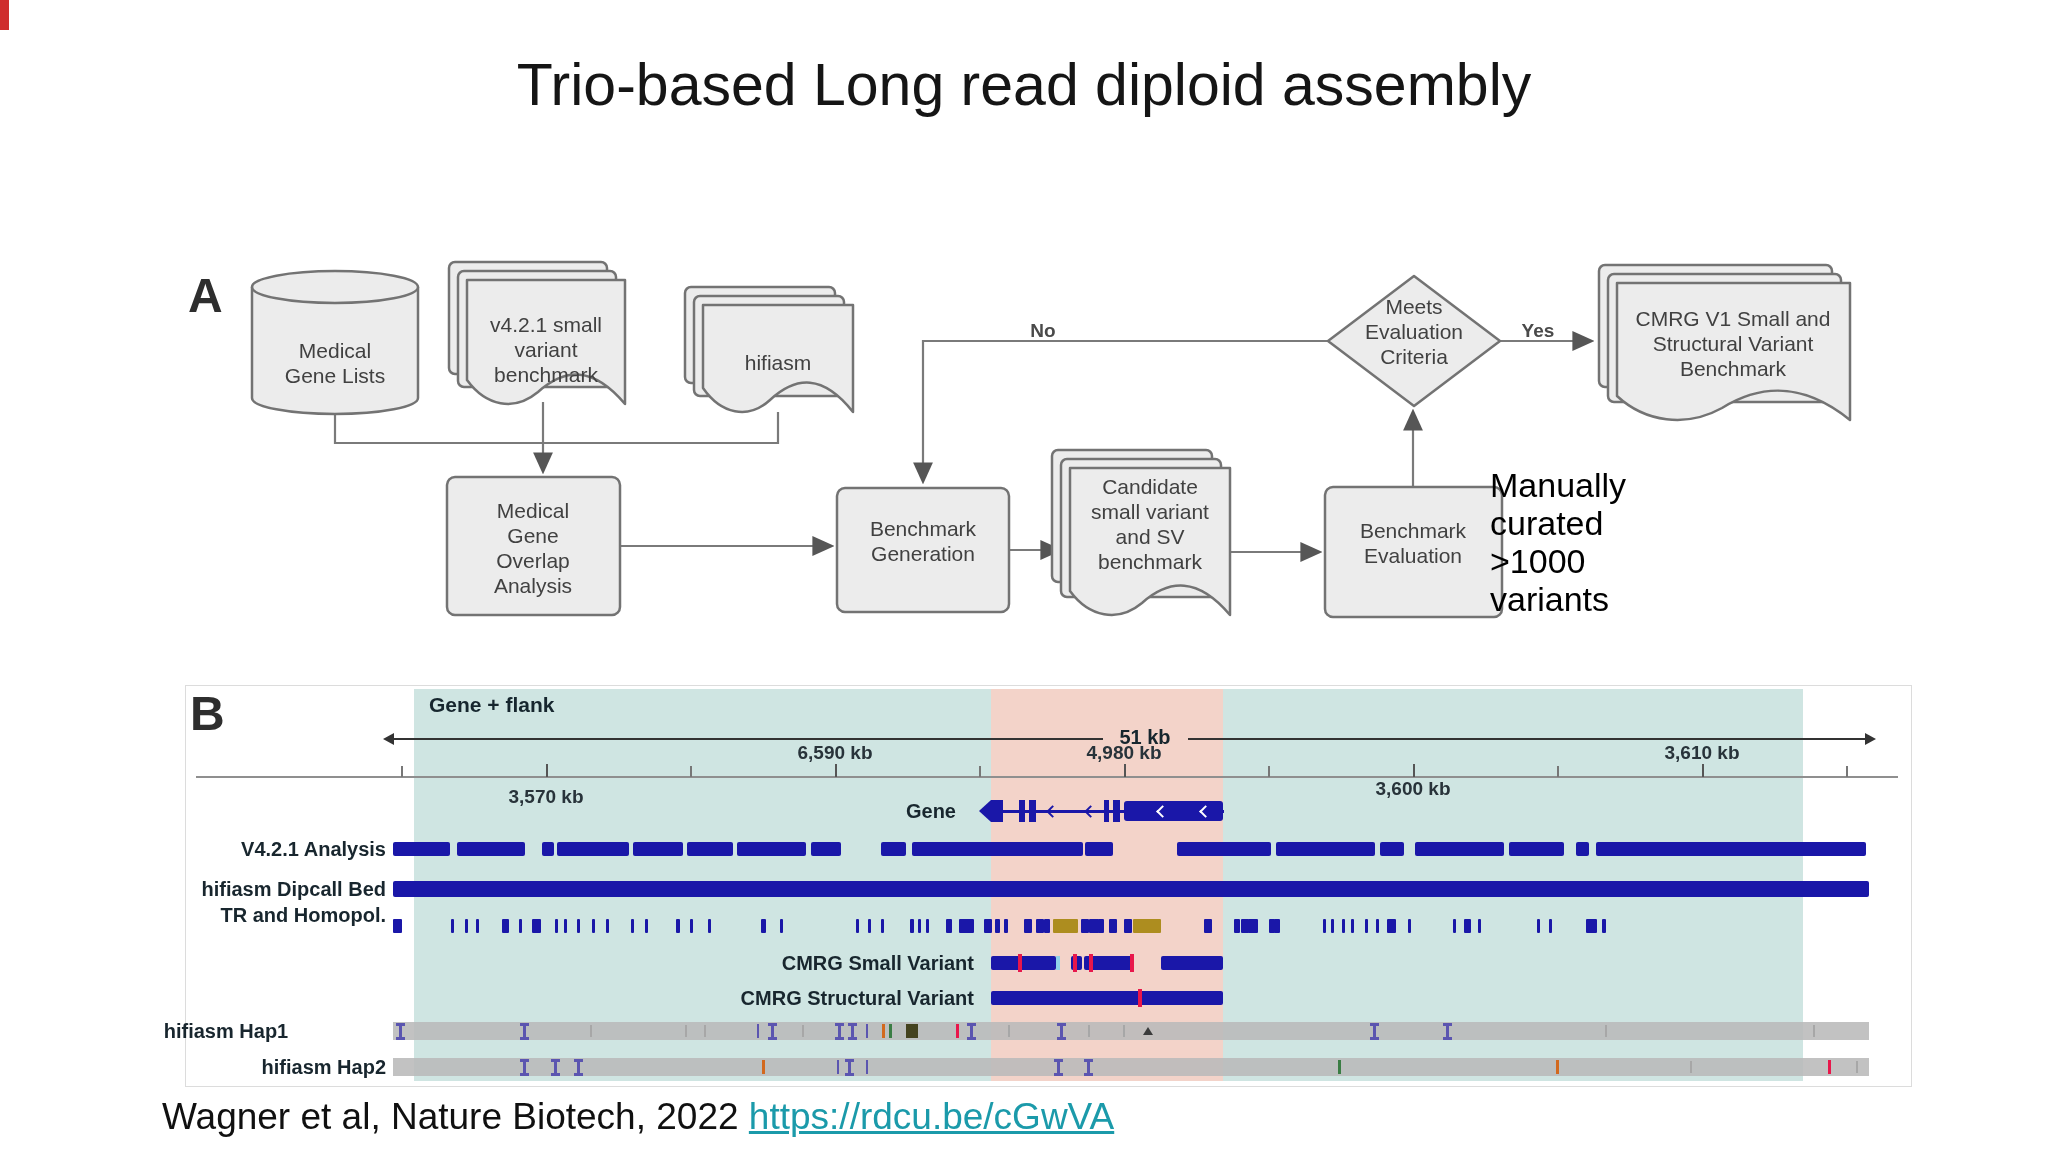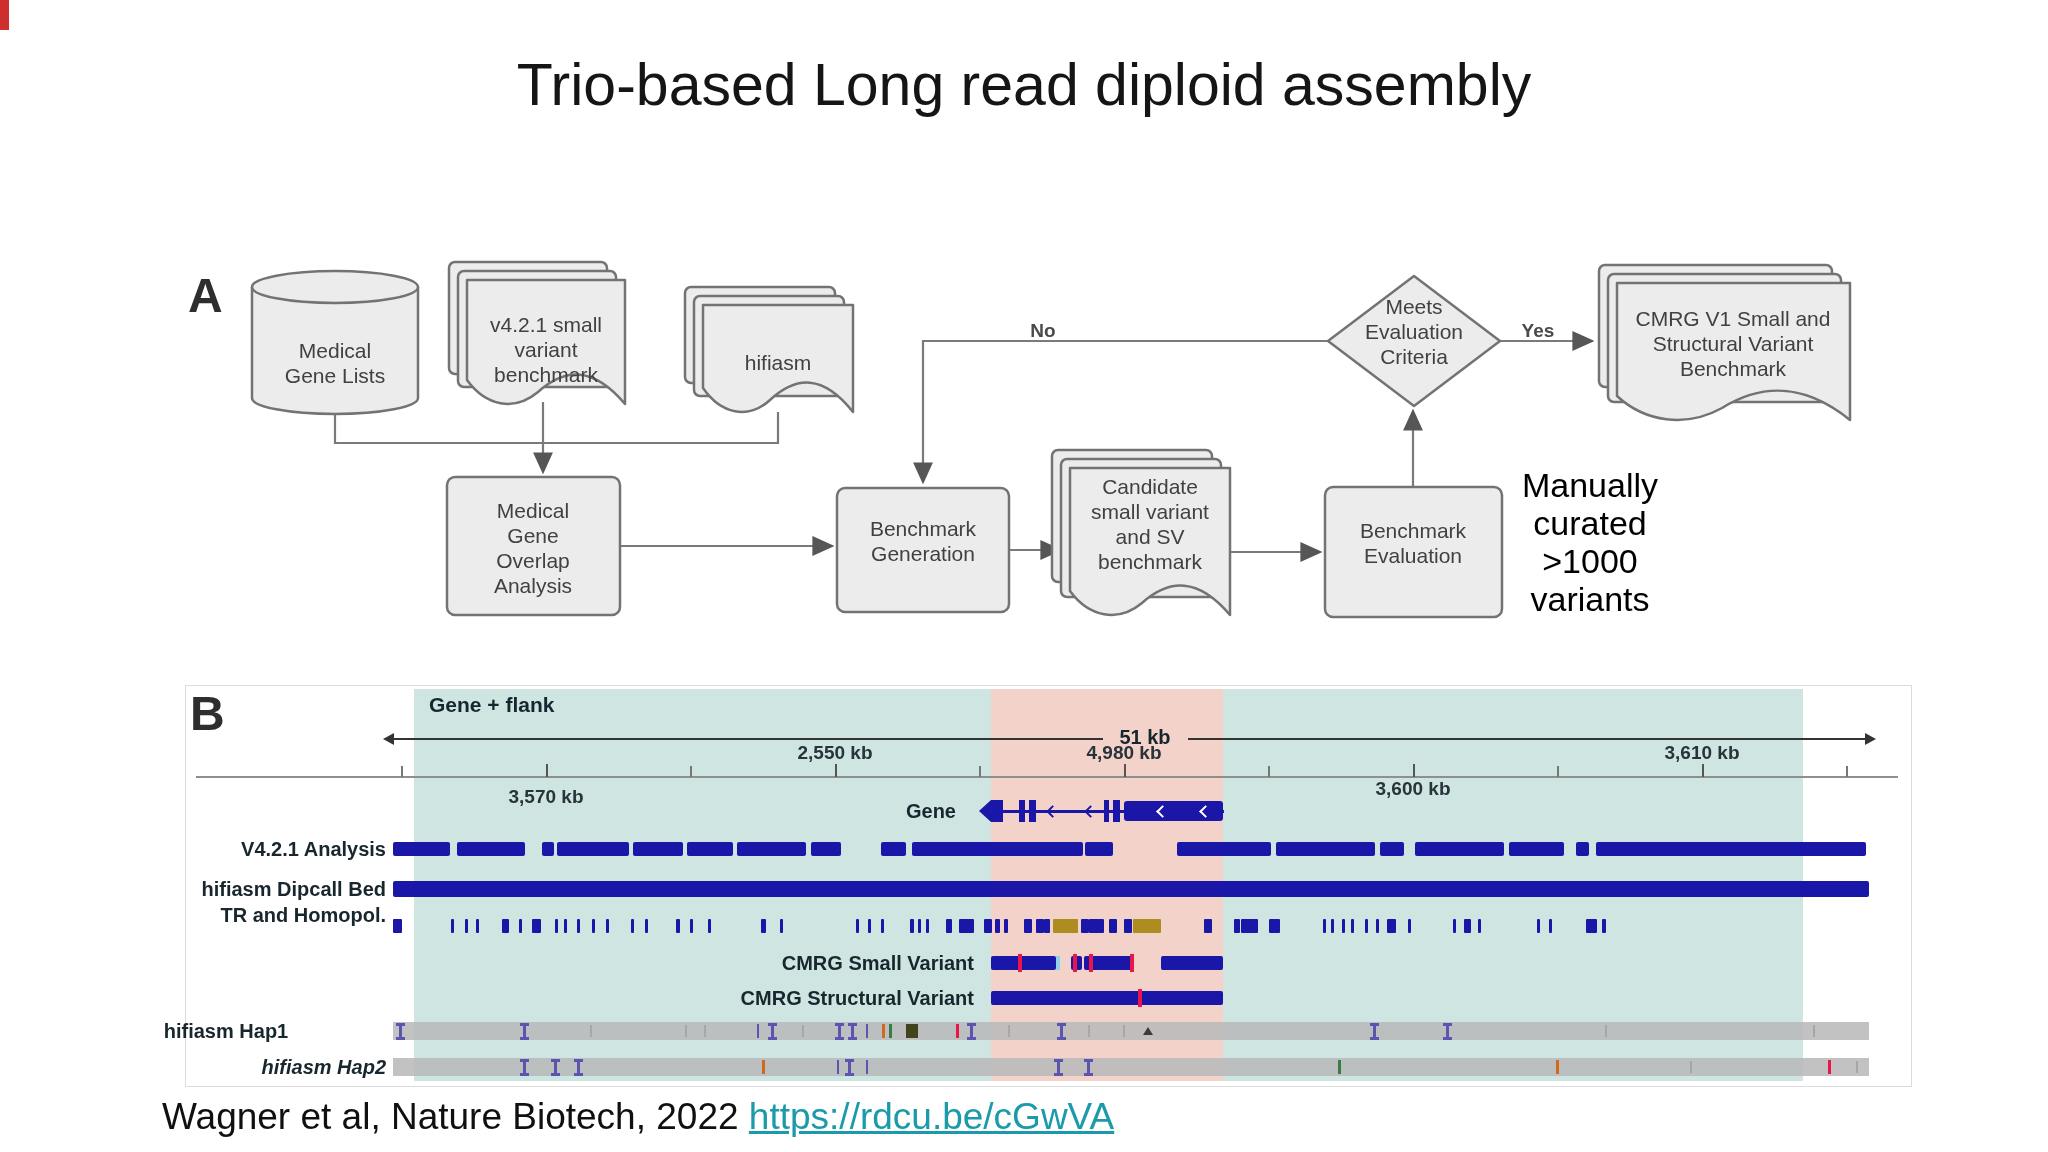--- a/index.html
+++ b/index.html
@@ -4,21 +4,21 @@
 <style>
   html,body{margin:0;padding:0;}
   body{width:2048px;height:1152px;background:#ffffff;position:relative;overflow:hidden;
        font-family:"Liberation Sans",sans-serif;}
   .abs{position:absolute;}
   .title{width:2048px;text-align:center;color:#151515;font-size:59px;line-height:70px;font-weight:400;}
   .panel-label{font-weight:bold;font-size:48px;color:#2e2e2e;}
   .node-text{position:absolute;text-align:center;color:#414141;font-size:21px;line-height:25px;}
   .node-text div{white-space:nowrap;}
   .edge-label{position:absolute;text-align:center;color:#4a4a4a;font-size:19px;font-weight:600;}
-  .annotation{position:absolute;text-align:center;color:#000;font-size:34px;line-height:38px;}
+  .annotation{position:absolute;color:#000;font-size:34px;line-height:38px;}
   #panelb{position:absolute;left:185px;top:685px;width:1725px;height:400px;border:1px solid #dcdcdc;background:#fff;}
   #panelb .lbl{position:absolute;font-weight:bold;color:#18262e;font-size:20px;white-space:nowrap;text-align:right;}
   #panelb .ticklbl{position:absolute;font-weight:600;color:#28333a;font-size:19px;transform:translateX(-50%);white-space:nowrap;}
   .footer{position:absolute;left:162px;top:1096px;font-size:37px;color:#101010;white-space:nowrap;}
   .footer a{text-decoration:underline;}
 </style>
 </head>
 <body>
 
 <div class="abs" style="left:0;top:0;width:9px;height:30px;background:#cf2e2e;"></div>
@@ -149,35 +149,35 @@
       <div style="position: absolute; left: 10px; top: 90px; width: 1702px; height: 2px; background: rgb(143, 143, 143);"></div>
       <div style="position: absolute; left: 215px; top: 80px; width: 2px; height: 11px; background: rgb(119, 119, 119);"></div>
       <div style="position: absolute; left: 504px; top: 80px; width: 2px; height: 11px; background: rgb(119, 119, 119);"></div>
       <div style="position: absolute; left: 793px; top: 80px; width: 2px; height: 11px; background: rgb(119, 119, 119);"></div>
       <div style="position: absolute; left: 1082px; top: 80px; width: 2px; height: 11px; background: rgb(119, 119, 119);"></div>
       <div style="position: absolute; left: 1371px; top: 80px; width: 2px; height: 11px; background: rgb(119, 119, 119);"></div>
       <div style="position: absolute; left: 1660px; top: 80px; width: 2px; height: 11px; background: rgb(119, 119, 119);"></div>
       <div style="position: absolute; left: 360px; top: 78px; width: 2px; height: 13px; background: rgb(85, 85, 85);"></div>
       <div class="ticklbl" style="position: absolute; left: 360px; top: 56px; margin-top: 44px;">3,570 kb</div>
       <div style="position: absolute; left: 649px; top: 78px; width: 2px; height: 13px; background: rgb(85, 85, 85);"></div>
-      <div class="ticklbl" style="position: absolute; left: 649px; top: 56px;">2,550 kb</div>
+      <div class="ticklbl" style="position: absolute; left: 649px; top: 56px;">6,590 kb</div>
       <div style="position: absolute; left: 938px; top: 78px; width: 2px; height: 13px; background: rgb(85, 85, 85);"></div>
       <div class="ticklbl" style="position: absolute; left: 938px; top: 56px;">4,980 kb</div>
       <div style="position: absolute; left: 1227px; top: 78px; width: 2px; height: 13px; background: rgb(85, 85, 85);"></div>
       <div class="ticklbl" style="position: absolute; left: 1227px; top: 56px; margin-top: 36px;">3,600 kb</div>
       <div style="position: absolute; left: 1516px; top: 78px; width: 2px; height: 13px; background: rgb(85, 85, 85);"></div>
       <div class="ticklbl" style="position: absolute; left: 1516px; top: 56px;">3,610 kb</div>
       <div class="lbl" style="position: absolute; left: 450px; top: 114px; width: 320px;">Gene</div>
       <div class="lbl" style="position: absolute; left: -120px; top: 152px; width: 320px;">V4.2.1 Analysis</div>
       <div class="lbl" style="position: absolute; left: -120px; top: 192px; width: 320px;">hifiasm Dipcall Bed</div>
       <div class="lbl" style="position: absolute; left: -120px; top: 218px; width: 320px;">TR and Homopol.</div>
       <div class="lbl" style="position: absolute; left: 468px; top: 266px; width: 320px;">CMRG Small Variant</div>
       <div class="lbl" style="position: absolute; left: 468px; top: 301px; width: 320px;">CMRG Structural Variant</div>
       <div class="lbl" style="position: absolute; left: -120px; top: 334px; width: 320px; text-align: center;">hifiasm Hap1</div>
-      <div class="lbl" style="position: absolute; left: -120px; top: 370px; width: 320px; font-style: italic;">hifiasm Hap2</div>
+      <div class="lbl" style="position: absolute; left: -120px; top: 370px; width: 320px;">hifiasm Hap2</div>
       <div style="position: absolute; left: 207px; top: 156px; width: 57px; height: 14px; background: rgb(26, 23, 168); border-radius: 2px;"></div>
       <div style="position: absolute; left: 271px; top: 156px; width: 68px; height: 14px; background: rgb(26, 23, 168); border-radius: 2px;"></div>
       <div style="position: absolute; left: 356px; top: 156px; width: 12px; height: 14px; background: rgb(26, 23, 168); border-radius: 2px;"></div>
       <div style="position: absolute; left: 371px; top: 156px; width: 72px; height: 14px; background: rgb(26, 23, 168); border-radius: 2px;"></div>
       <div style="position: absolute; left: 447px; top: 156px; width: 50px; height: 14px; background: rgb(26, 23, 168); border-radius: 2px;"></div>
       <div style="position: absolute; left: 501px; top: 156px; width: 46px; height: 14px; background: rgb(26, 23, 168); border-radius: 2px;"></div>
       <div style="position: absolute; left: 551px; top: 156px; width: 69px; height: 14px; background: rgb(26, 23, 168); border-radius: 2px;"></div>
       <div style="position: absolute; left: 625px; top: 156px; width: 30px; height: 14px; background: rgb(26, 23, 168); border-radius: 2px;"></div>
       <div style="position: absolute; left: 695px; top: 156px; width: 25px; height: 14px; background: rgb(26, 23, 168); border-radius: 2px;"></div>
       <div style="position: absolute; left: 726px; top: 156px; width: 171px; height: 14px; background: rgb(26, 23, 168); border-radius: 2px;"></div>

